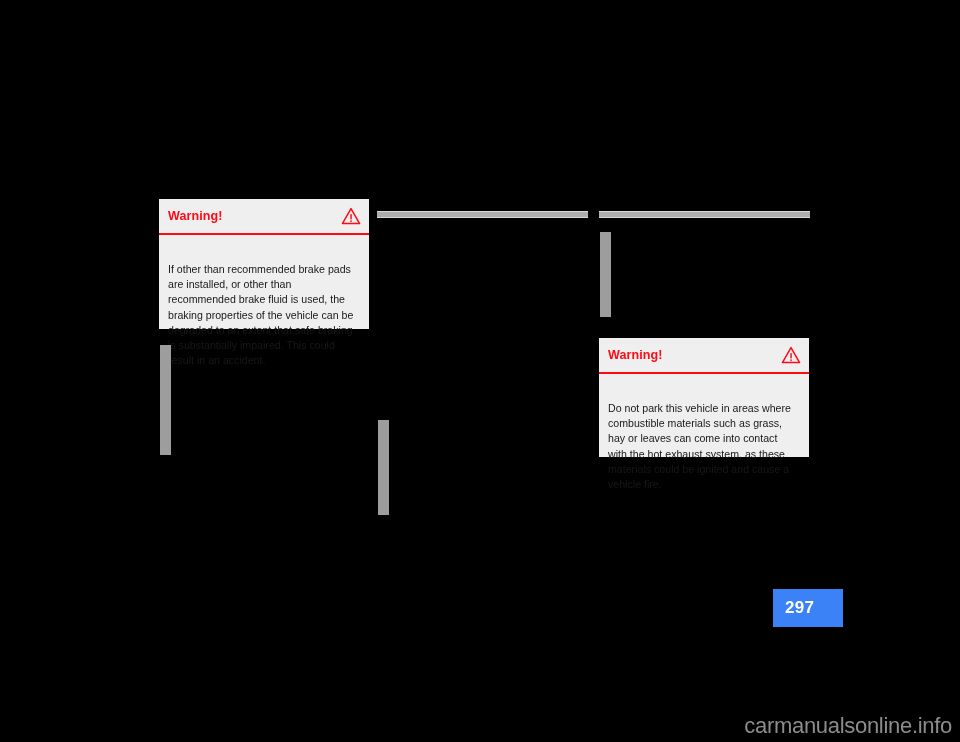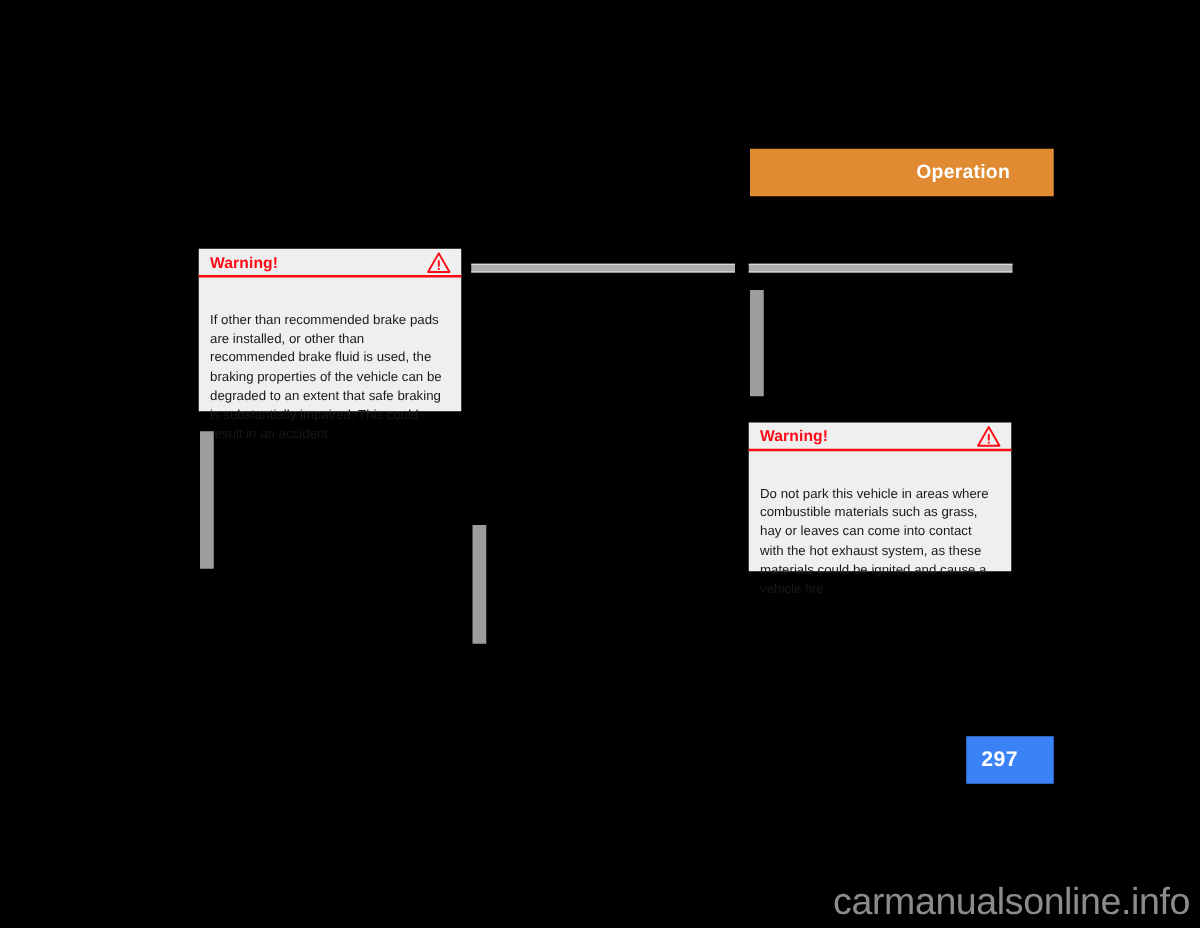--- a/index.html
+++ b/index.html
@@ -69,21 +69,21 @@
   }
 
   
   .warning-box {
     position: absolute;
     background: #efefef;
     box-sizing: border-box;
   }
   .warning-head {
     position: relative;
-    height: 23px;
+    height: 36px;
     border-bottom: 2px solid #ff0a14;
     box-sizing: border-box;
   }
   .warning-title {
     position: absolute;
     left: 9px;
     top: 50%;
     transform: translateY(-50%);
     color: #ff0a14;
     font-size: 12.5px;
@@ -138,34 +138,31 @@
   #redaction-col1-bar   { left: 160px; top: 345px; width: 11px; height: 110px; }
   #redaction-col2-bar   { left: 378px; top: 420px; width: 11px; height: 95px; }
   #redaction-col3-bar   { left: 600px; top: 232px; width: 11px; height: 85px; }
 
   
   .watermark {
     position: absolute;
     right: 8px;
     bottom: 3px;
     color: #8c8c8c;
-    font-size: 30px;
+    font-size: 22px;
     font-weight: normal;
     letter-spacing: -0.3px;
     white-space: nowrap;
   }
 </style>
 </head>
 <body>
 
 <div class="page">
 
-  <div class="section-header">
-    <span class="section-header-label">Operation</span>
-  </div>
 
   <div class="warning-box" id="warning-brake-pads">
     <div class="warning-head">
       <span class="warning-title">Warning!</span>
       <svg class="warning-icon" viewBox="0 0 20 18">
         <path d="M10 1.6 L18.6 16.6 L1.4 16.6 Z" fill="none" stroke="#ff0a14" stroke-width="1.5" stroke-linejoin="round"></path>
         <rect x="9.3" y="7.2" width="1.5" height="5.2" fill="#ff0a14"></rect>
         <rect x="9.3" y="13.4" width="1.5" height="1.5" fill="#ff0a14"></rect>
       </svg>
     </div>

